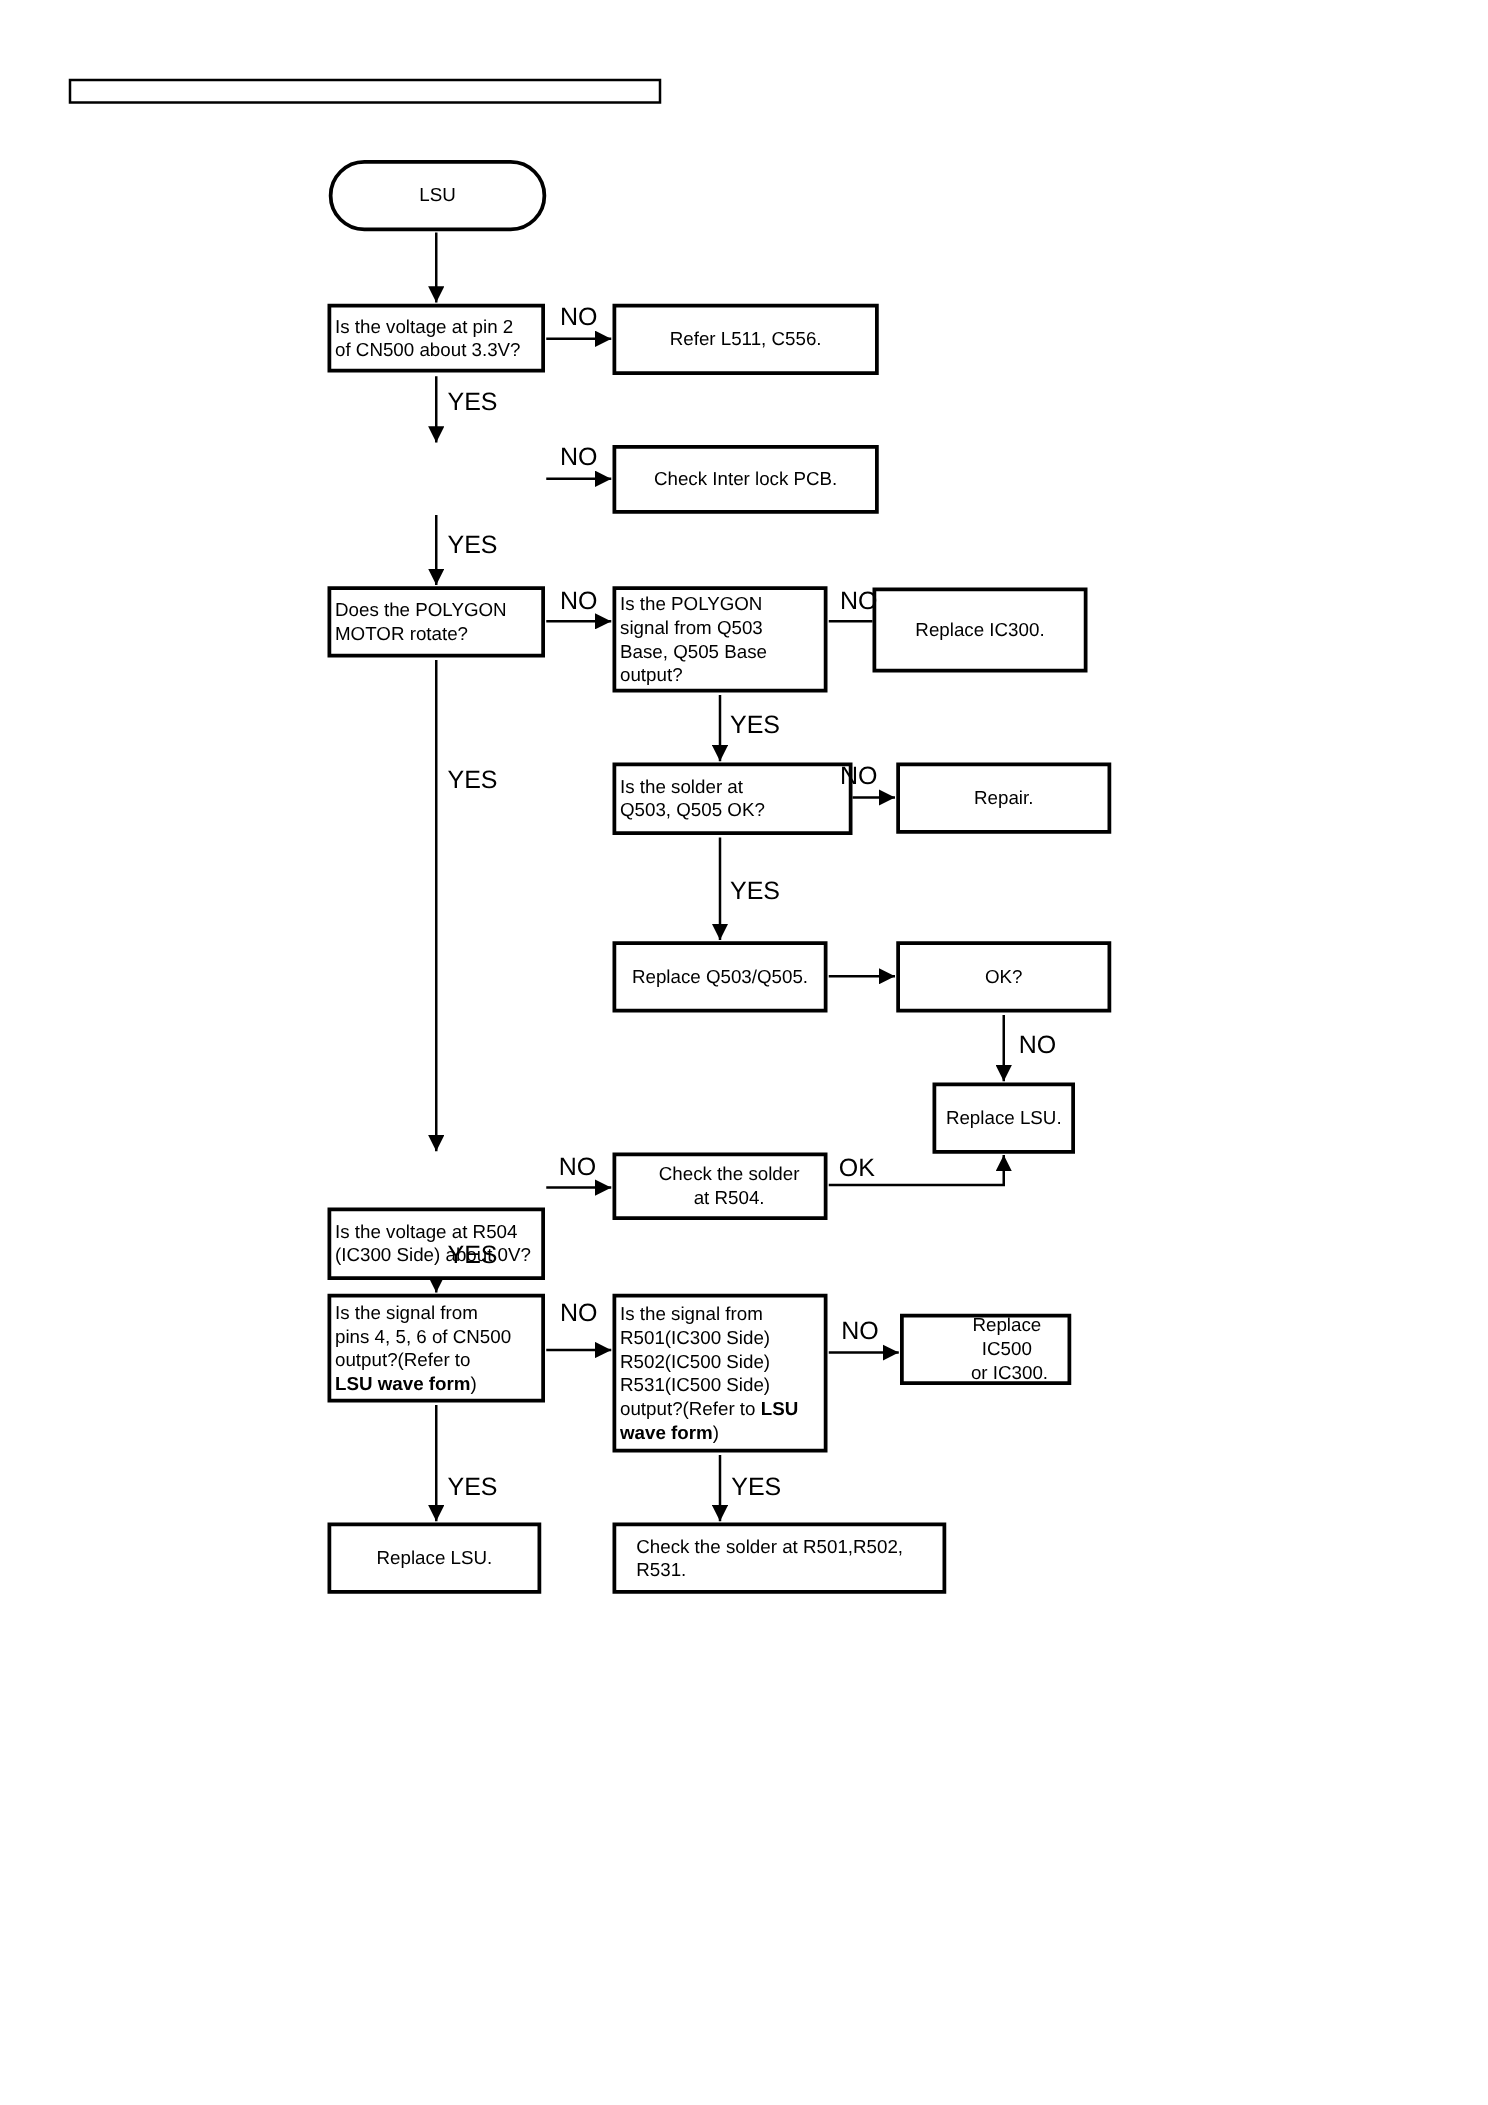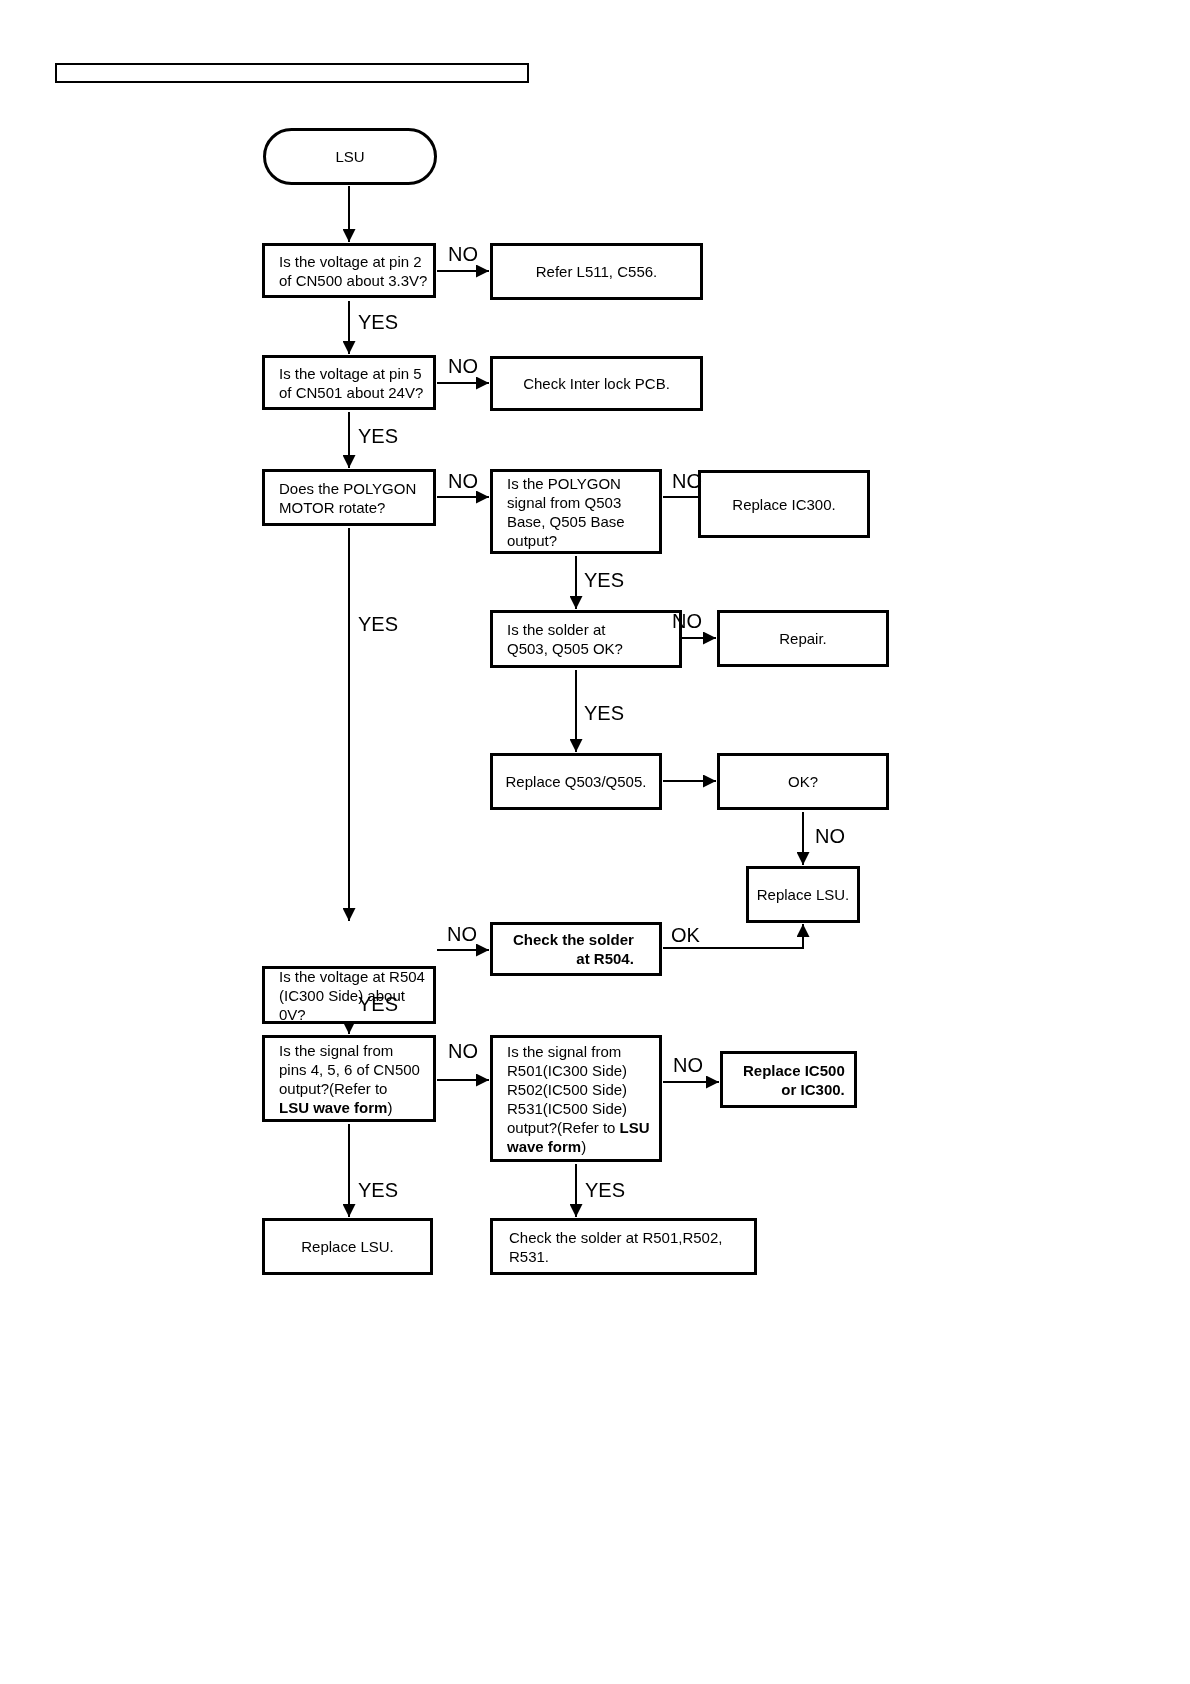--- a/index.html
+++ b/index.html
@@ -6,23 +6,23 @@
   .canvas{
     position:relative;width:1190px;height:1684px;background:#ffffff;
     font-family:"Liberation Sans", sans-serif;color:#000;overflow:hidden;
   }
   .wires{position:absolute;left:0;top:0;width:1190px;height:1684px;}
   .node{
     position:absolute;border:3px solid #000;background:#fff;
     display:flex;align-items:center;box-sizing:border-box;
     font-size:15px;line-height:19px;white-space:pre-line;
   }
-  .q{padding-left:14px;text-align:left;}
+  .q{padding-left:3px;text-align:left;}
   .center{justify-content:center;text-align:left;}
-  .pad18{padding-left:20px;text-align:right;font-weight:bold;}
+  .pad18{padding-left:34px;text-align:center;}
   .pad16{padding-left:16px;text-align:left;}
   .pill{border-radius:30px;}
   .titlebar{
     position:absolute;border:2px solid #000;background:#fff;box-sizing:border-box;
   }
   .lbl{position:absolute;font-size:20px;line-height:16px;color:#000;}
   b{font-weight:bold;}
 </style>
 </head>
 <body>
@@ -61,22 +61,20 @@
 
   <div class="titlebar" style="left:55px;top:63px;width:474px;height:20px"></div>
 
   <div class="node pill center" style="left:263px;top:128px;width:174px;height:57px">LSU</div>
 
   <div class="node q" style="left:262px;top:243px;width:174px;height:55px">Is the voltage at pin 2
 of CN500 about 3.3V?</div>
 
   <div class="node center" style="left:490px;top:243px;width:213px;height:57px">Refer L511, C556.</div>
 
-  <div class="node q" style="left:262px;top:355px;width:174px;height:55px">Is the voltage at pin 5
-of CN501 about 24V?</div>
 
   <div class="node q" style="left:262px;top:469px;width:174px;height:57px">Does the POLYGON
 MOTOR rotate?</div>
 
   <div class="node center" style="left:490px;top:356px;width:213px;height:55px">Check Inter lock PCB.</div>
 
   <div class="node q" style="left:490px;top:469px;width:172px;height:85px">Is the POLYGON
 signal from Q503
 Base, Q505 Base
 output?</div>

